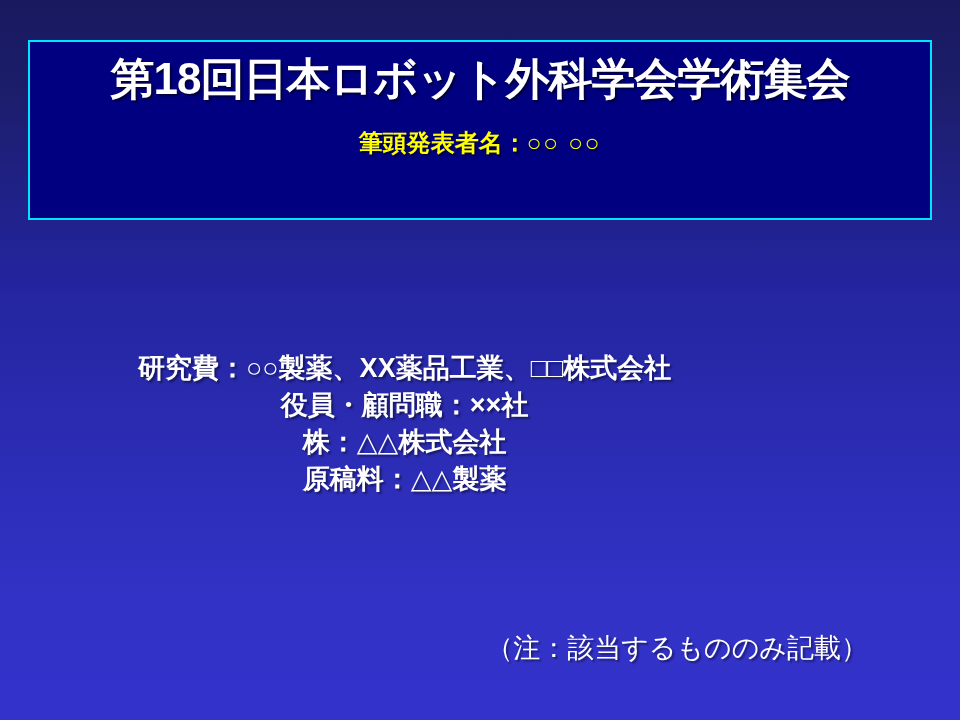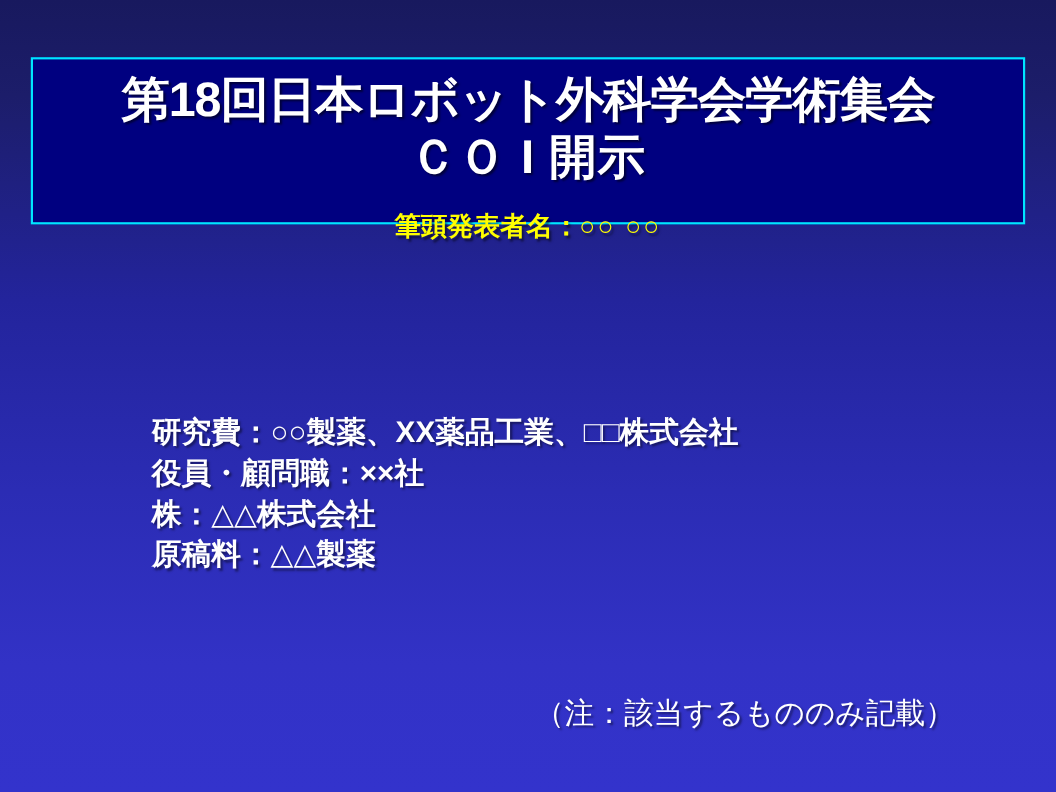--- a/index.html
+++ b/index.html
@@ -23,23 +23,23 @@
         #2b2cb4 62%,
         #3232c6 84%,
         #3333cc 100%);
     box-sizing: border-box;
   }
 
   
   #title-box {
     position: absolute;
     left: 28px;
-    top: 52px;
+    top: 40px;
     width: 904px;
-    height: 152px;
+    height: 180px;
     background: #000080;
     border: 2px solid #00e5ff;
     box-sizing: border-box;
     text-align: center;
   }
   .title-line {
     color: #ffffff;
     font-weight: bold;
     font-size: 43px;
     line-height: 50px;
@@ -79,24 +79,25 @@
     font-weight: bold;
     font-size: 27px;
     line-height: 37px;
     text-indent: 12px;
     text-shadow: 2px 2px 2px rgba(0,0,0,0.45);
   }
 
   #coi-list {
     position: absolute;
     left: 138px;
-    top: 375px;
+    top: 350px;
     margin: 0;
     padding: 0;
     list-style: none;
+    text-align: center;
   }
   #coi-list li {
     color: #ffffff;
     font-weight: bold;
     font-size: 27px;
     line-height: 37px;
     white-space: nowrap;
     text-shadow: 2px 2px 2px rgba(0,0,0,0.45);
   }
 
@@ -113,21 +114,20 @@
     text-shadow: 2px 2px 2px rgba(0,0,0,0.45);
   }
 </style>
 </head>
 <body>
 
 <div id="slide">
 
   <div id="title-box">
     <div class="title-line" id="title-line-1">第18回日本ロボット外科学会学術集会</div>
-    <div class="title-line" id="title-line-2">ＣＯ I 開示</div>
     <div id="presenter-line">
       <span>筆頭発表者名：</span><span id="presenter-name">○○ ○○</span>
     </div>
   </div>
 
 
   <ul id="coi-list">
     <li>研究費：○○製薬、XX薬品工業、□□株式会社</li>
     <li>役員・顧問職：××社</li>
     <li>株：△△株式会社</li>

